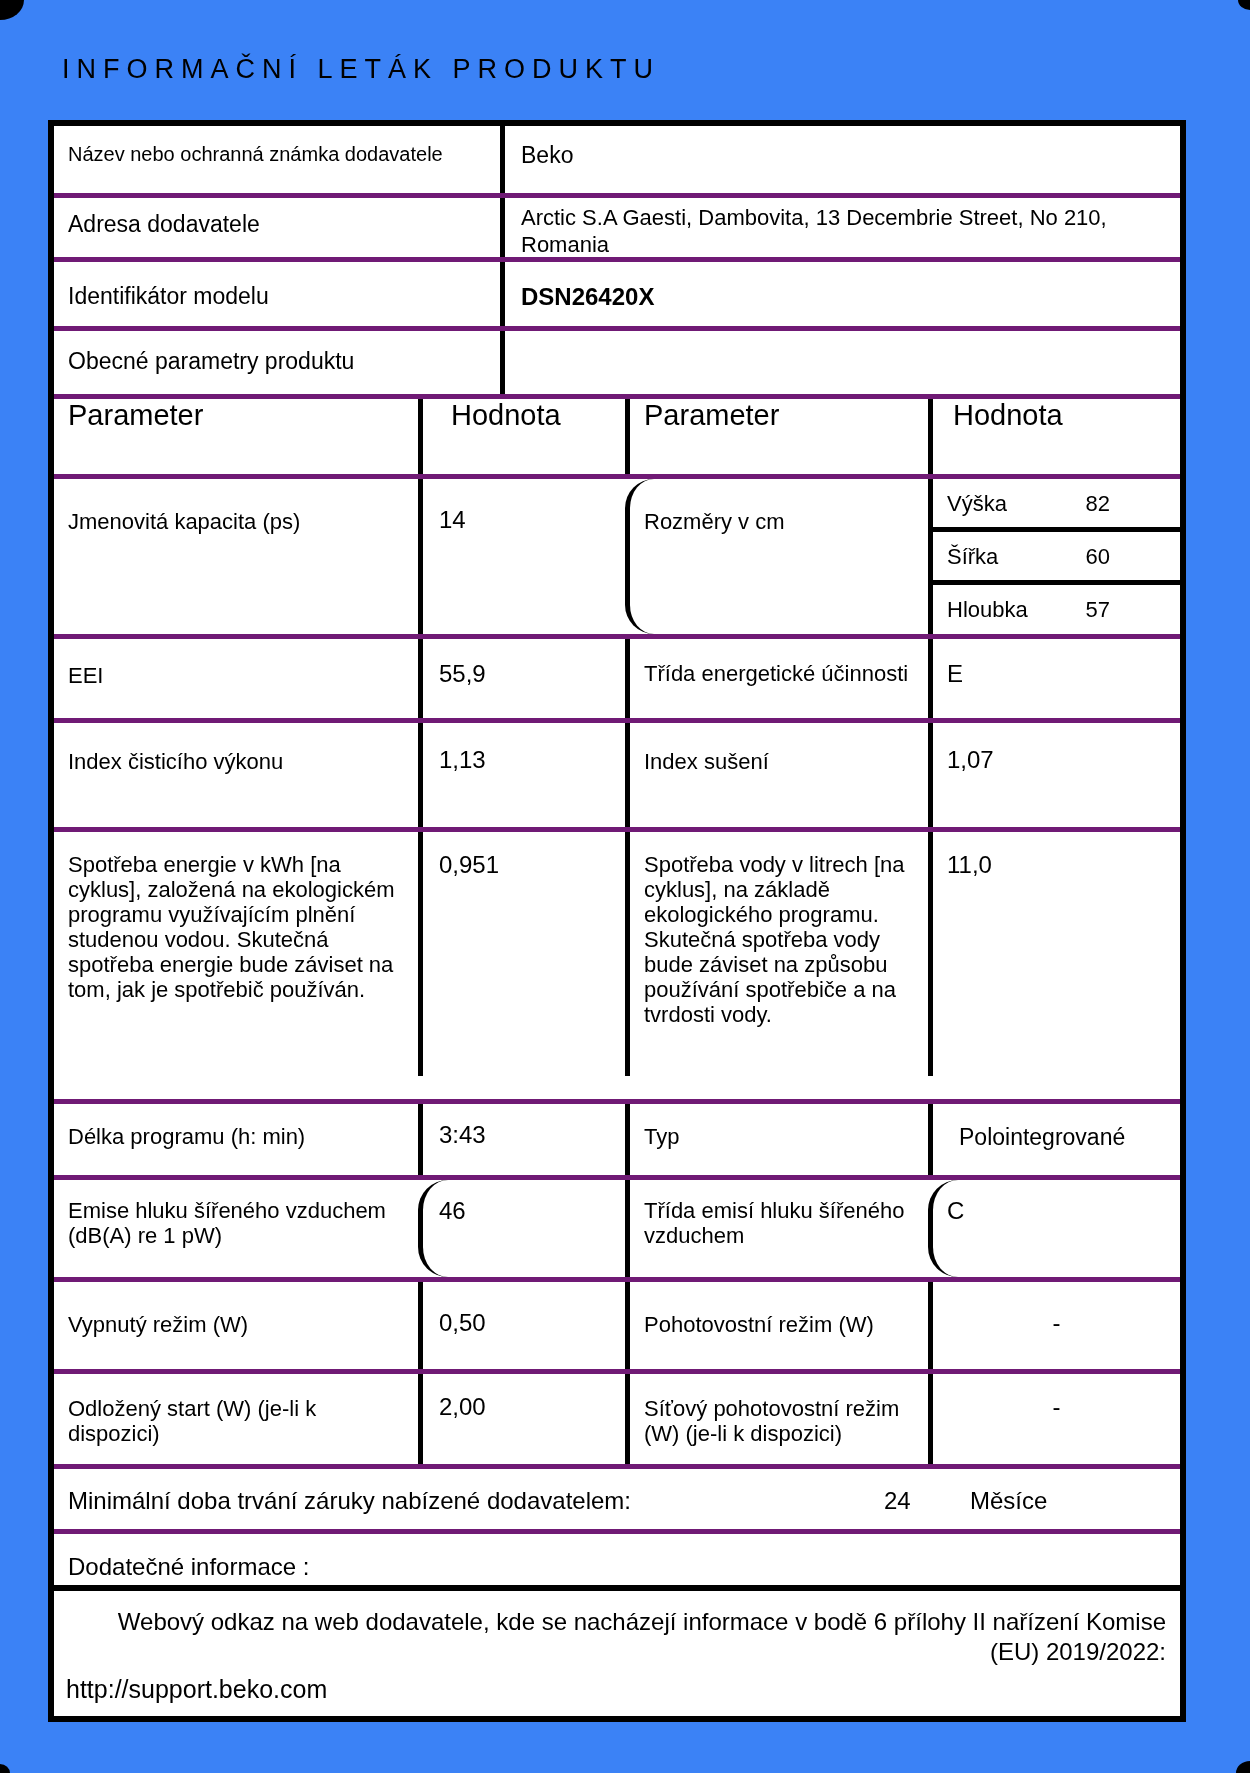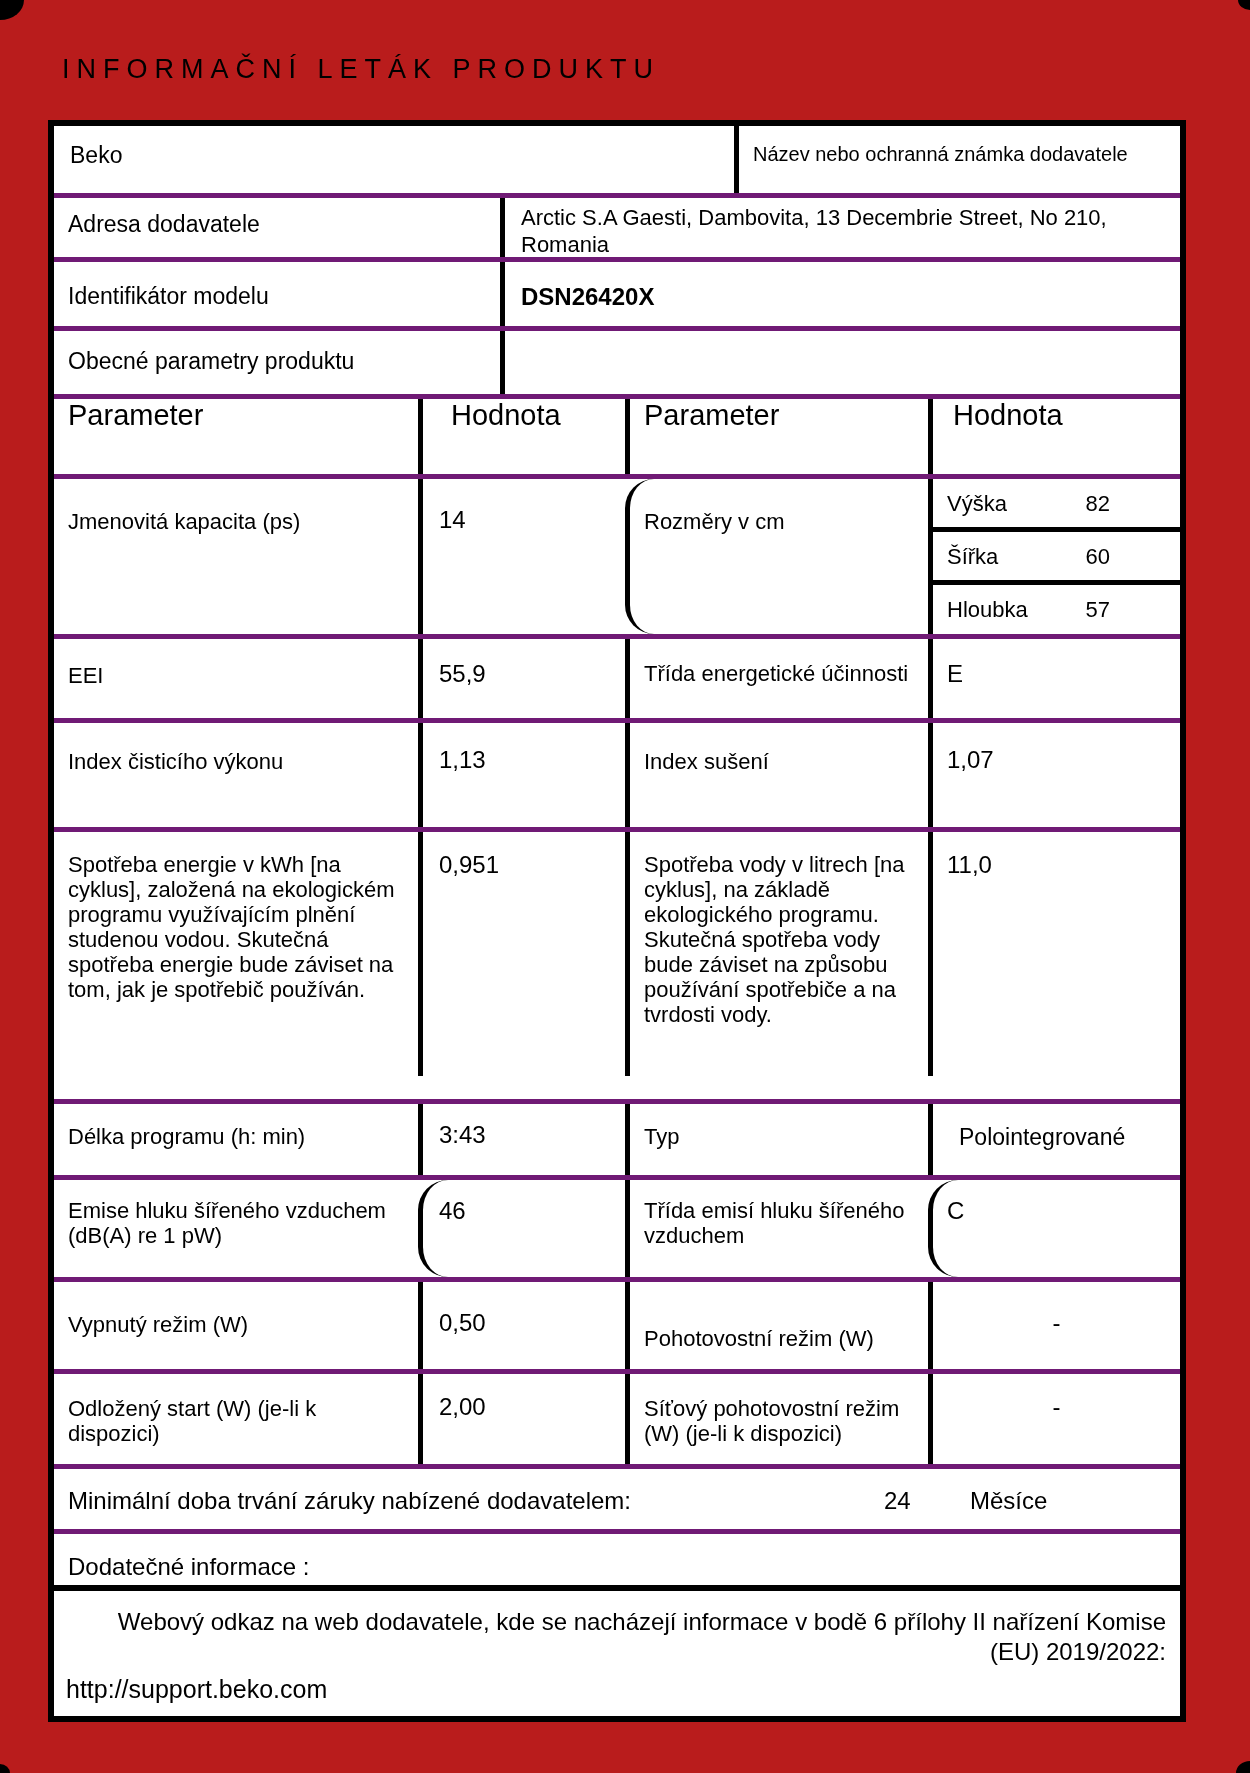--- a/index.html
+++ b/index.html
@@ -1,17 +1,17 @@
 <!DOCTYPE html>
 <html><head>
 <meta charset="utf-8">
 <style>
   html,body { margin:0; padding:0; background:#ffffff; }
   .sheet {
-    position:relative; width:1250px; height:1773px; background:#b91c1c;
+    position:relative; width:1250px; height:1773px; background:#3b82f6;
     font-family:"Liberation Sans","DejaVu Sans",sans-serif; color:#000;
     overflow:hidden;
   }
   
   .corner { position:absolute; background:#000; }
   .corner.tl { left:0; top:0; width:24px; height:20px; border-bottom-right-radius:100%; }
   .corner.tr { right:0; top:0; width:12px; height:10px; border-bottom-left-radius:100%; }
   .corner.br { right:0; bottom:0; width:14px; height:12px; border-top-left-radius:100%; }
   .corner.bl { left:0; bottom:0; width:10px; height:9px; border-top-right-radius:100%; }
 
@@ -100,22 +100,22 @@
   <div class="corner tl"></div>
   <div class="corner tr"></div>
   <div class="corner br"></div>
   <div class="corner bl"></div>
 
   <div class="doc-title">INFORMAČNÍ LETÁK PRODUKTU</div>
 
   <div class="doc-table">
 
     <div class="r row-name">
+      <div class="c c1t lbl">Název nebo ochranná známka dodavatele</div>
       <div class="c c2t val">Beko</div>
-      <div class="c c1t lbl">Název nebo ochranná známka dodavatele</div>
     </div>
 
     <div class="r row-addr">
       <div class="c c1t lbl">Adresa dodavatele</div>
       <div class="c c2t val">Arctic S.A  Gaesti, Dambovita, 13 Decembrie Street, No 210, Romania</div>
     </div>
 
     <div class="r row-model">
       <div class="c c1t lbl">Identifikátor modelu</div>
       <div class="c c2t val">DSN26420X</div>
@@ -184,21 +184,21 @@
     <div class="r row-noise">
       <div class="c c1 lbl">Emise hluku šířeného vzduchem (dB(A) re 1 pW)</div>
       <div class="c c2 val">46</div>
       <div class="c c3 lbl" style="padding-top:18px;">Třída emisí hluku šířeného vzduchem</div>
       <div class="c c4 val4">C</div>
     </div>
 
     <div class="r row-off">
       <div class="c c1 lbl">Vypnutý režim (W)</div>
       <div class="c c2 val">0,50</div>
-      <div class="c c3 lbl" style="padding-top:44px;">Pohotovostní režim (W)</div>
+      <div class="c c3 lbl" style="padding-top:30px;">Pohotovostní režim (W)</div>
       <div class="c c4 val4 dash" style="padding-top:28px;">-</div>
     </div>
 
     <div class="r row-del">
       <div class="c c1 lbl">Odložený start (W) (je-li k dispozici)</div>
       <div class="c c2 val">2,00</div>
       <div class="c c3 lbl" style="padding-top:22px;">Síťový pohotovostní režim (W) (je-li k dispozici)</div>
       <div class="c c4 val4 dash" style="padding-top:20px;">-</div>
     </div>
 

